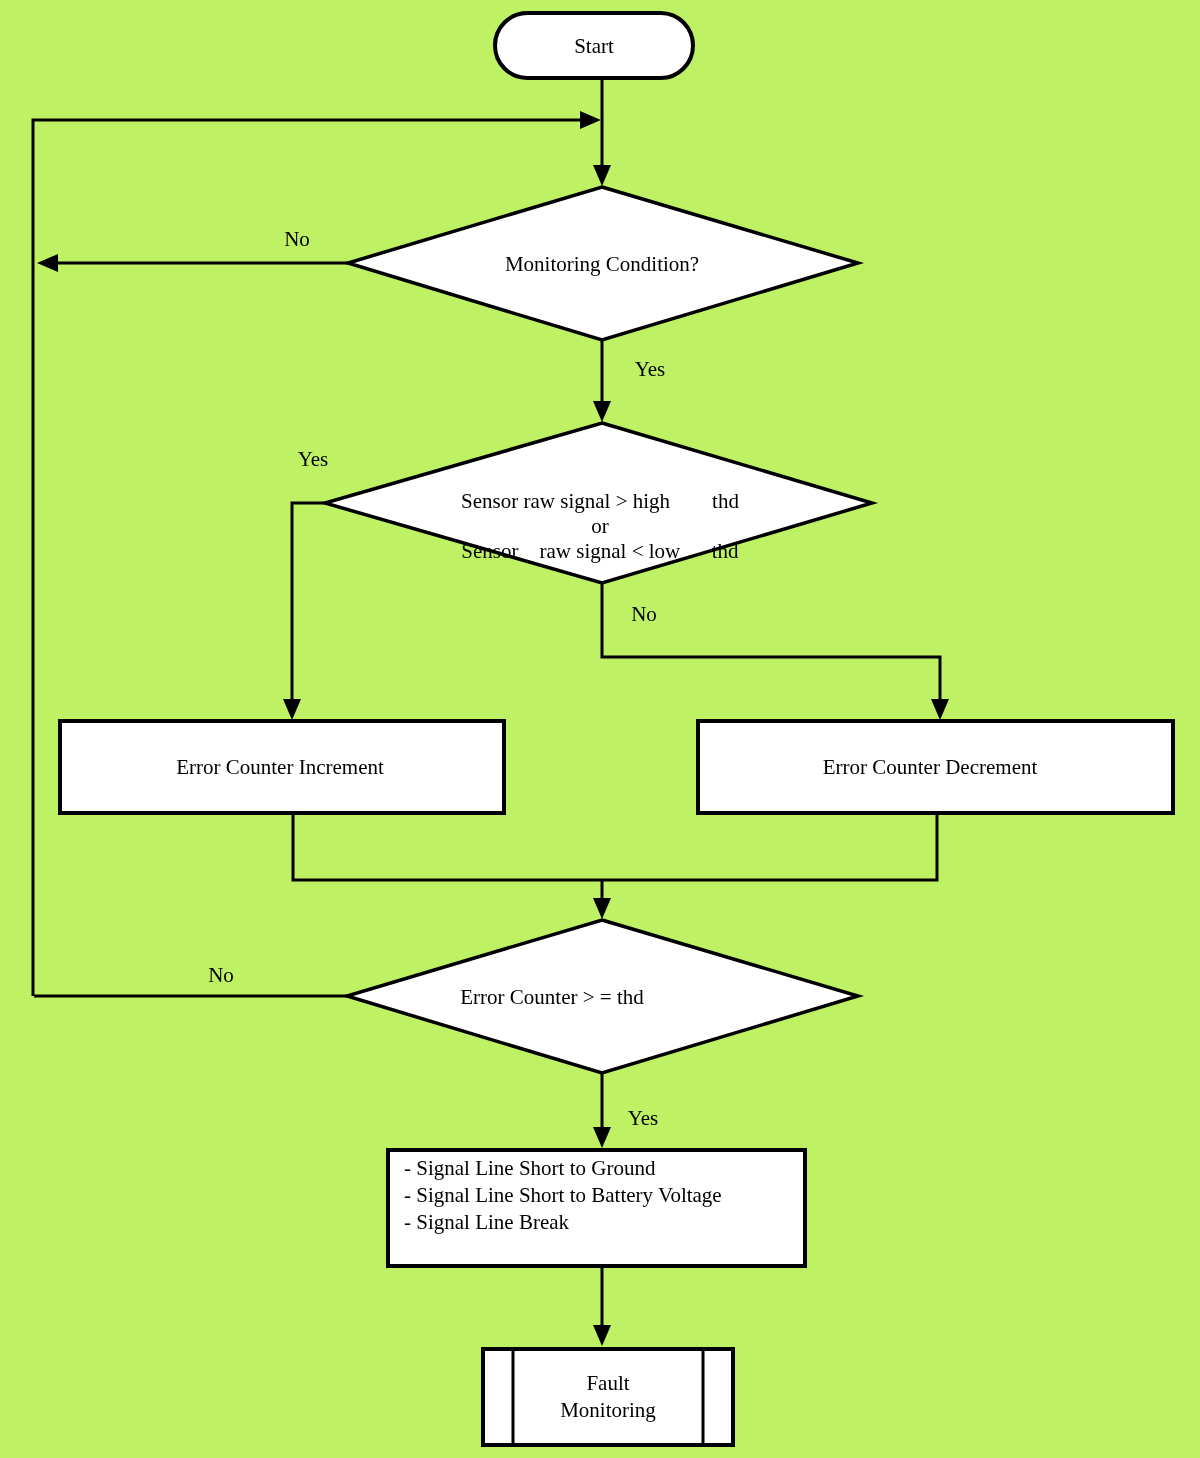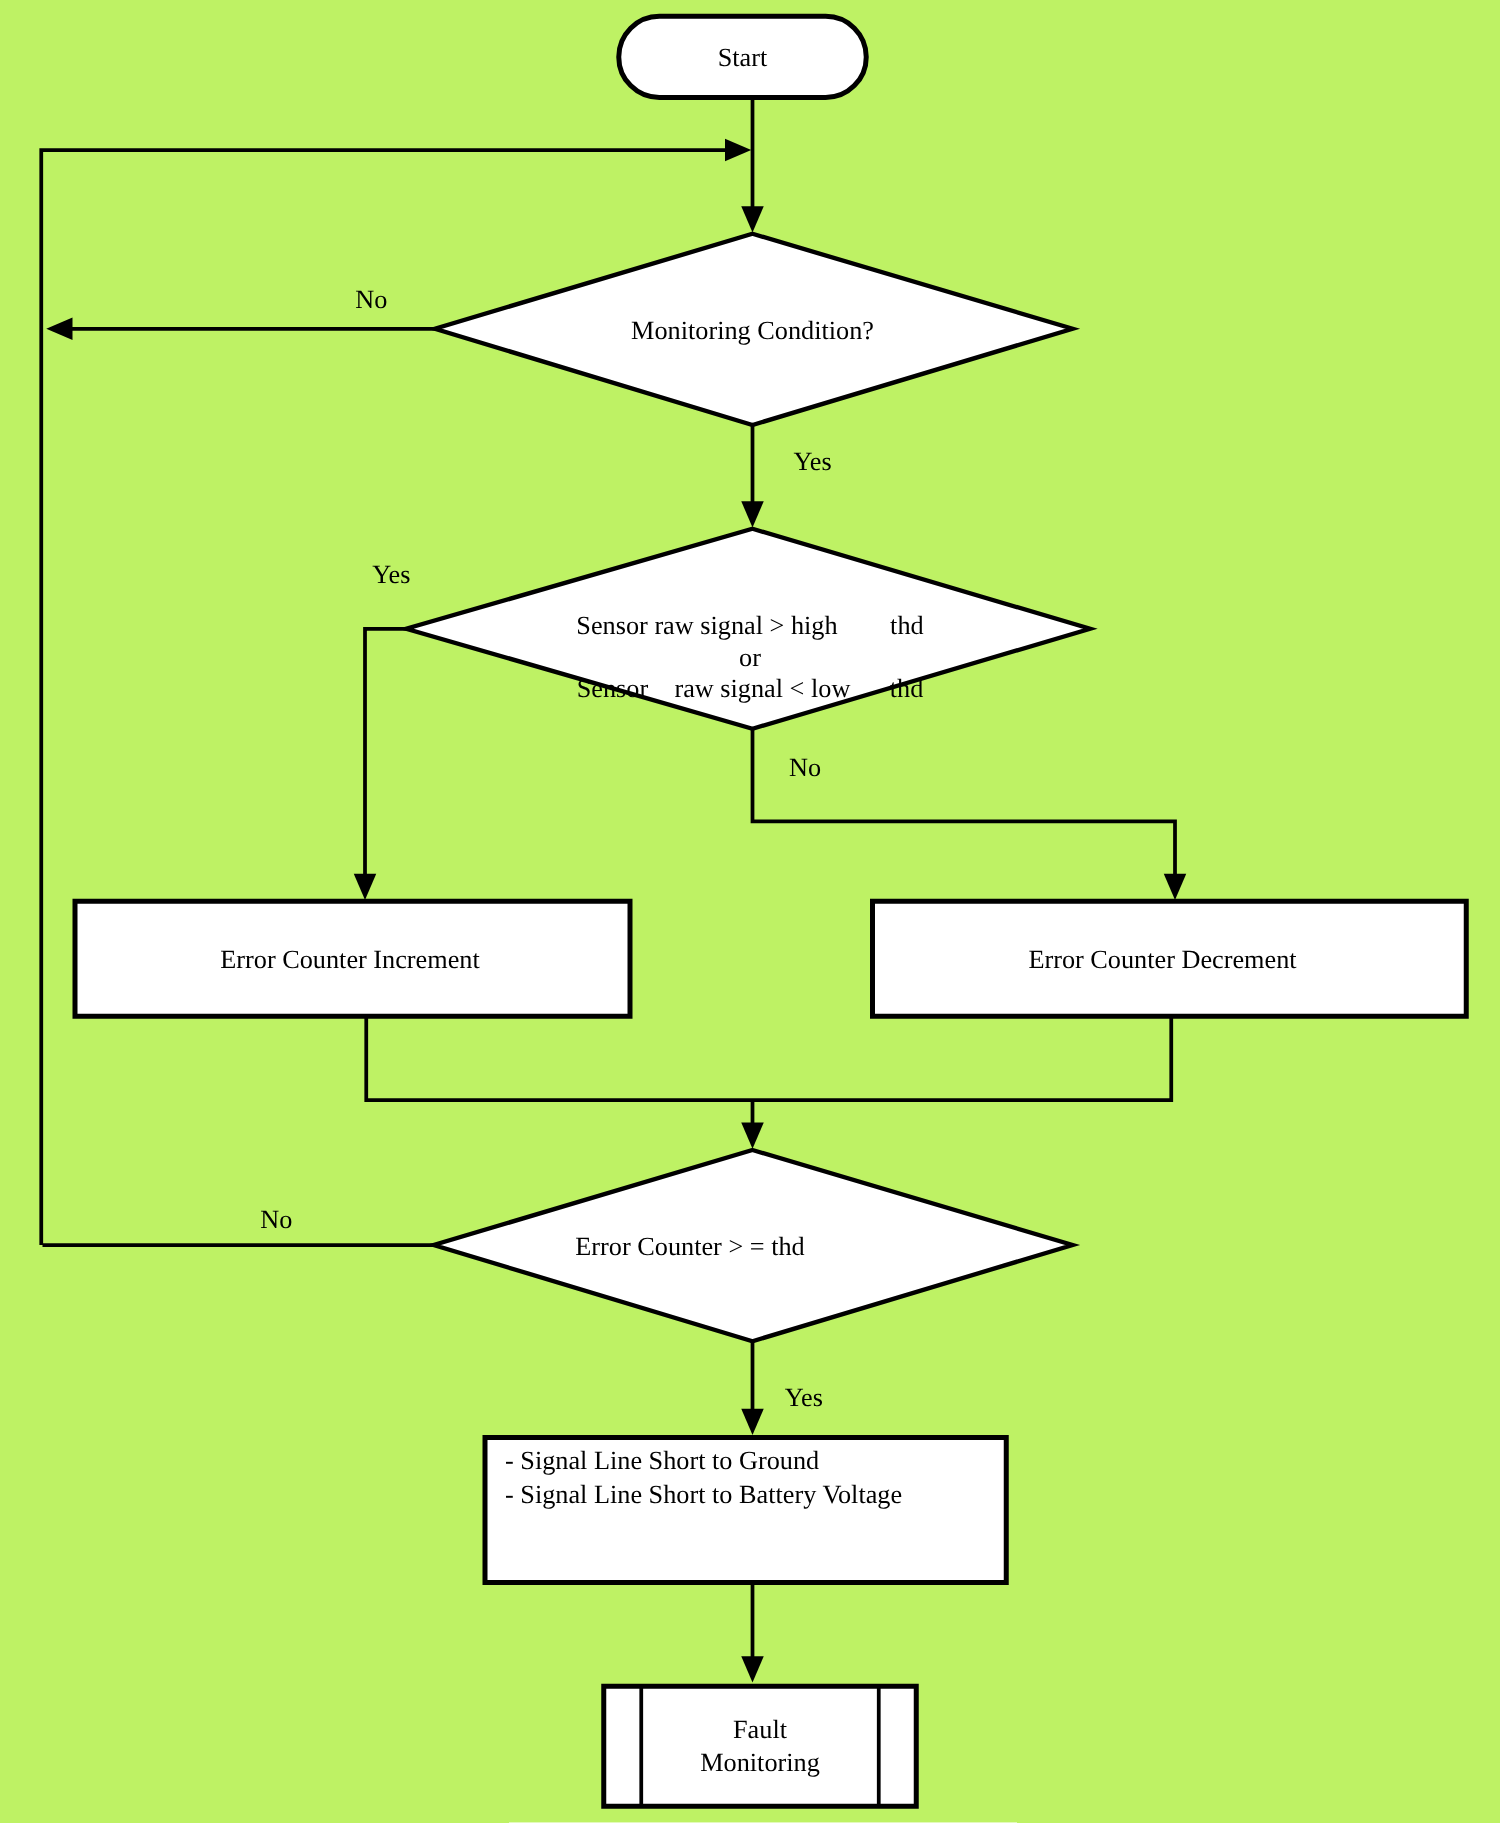--- a/index.html
+++ b/index.html
@@ -97,20 +97,21 @@
   <div class="lbl" style="left:280px;top:767px;">Error Counter Increment</div>
   <div class="lbl" style="left:930px;top:767px;">Error Counter Decrement</div>
 
   <div class="lbl" style="left:552px;top:997px;">Error Counter &gt; = thd</div>
   <div class="lbl" style="left:221px;top:975px;">No</div>
   <div class="lbl" style="left:643px;top:1118px;">Yes</div>
 
   <div class="mal">
     <div class="mal-item">- Signal Line Short to Ground</div>
     <div class="mal-item">- Signal Line Short to Battery Voltage</div>
+    <div class="mal-item">- Signal Line Break</div>
   </div>
 
   <div class="lbl" style="left:608px;top:1397px;line-height:27px;text-align:center;">
     <div>Fault</div>
     <div>Monitoring</div>
   </div>
 
 </div>
 
 </body></html>

